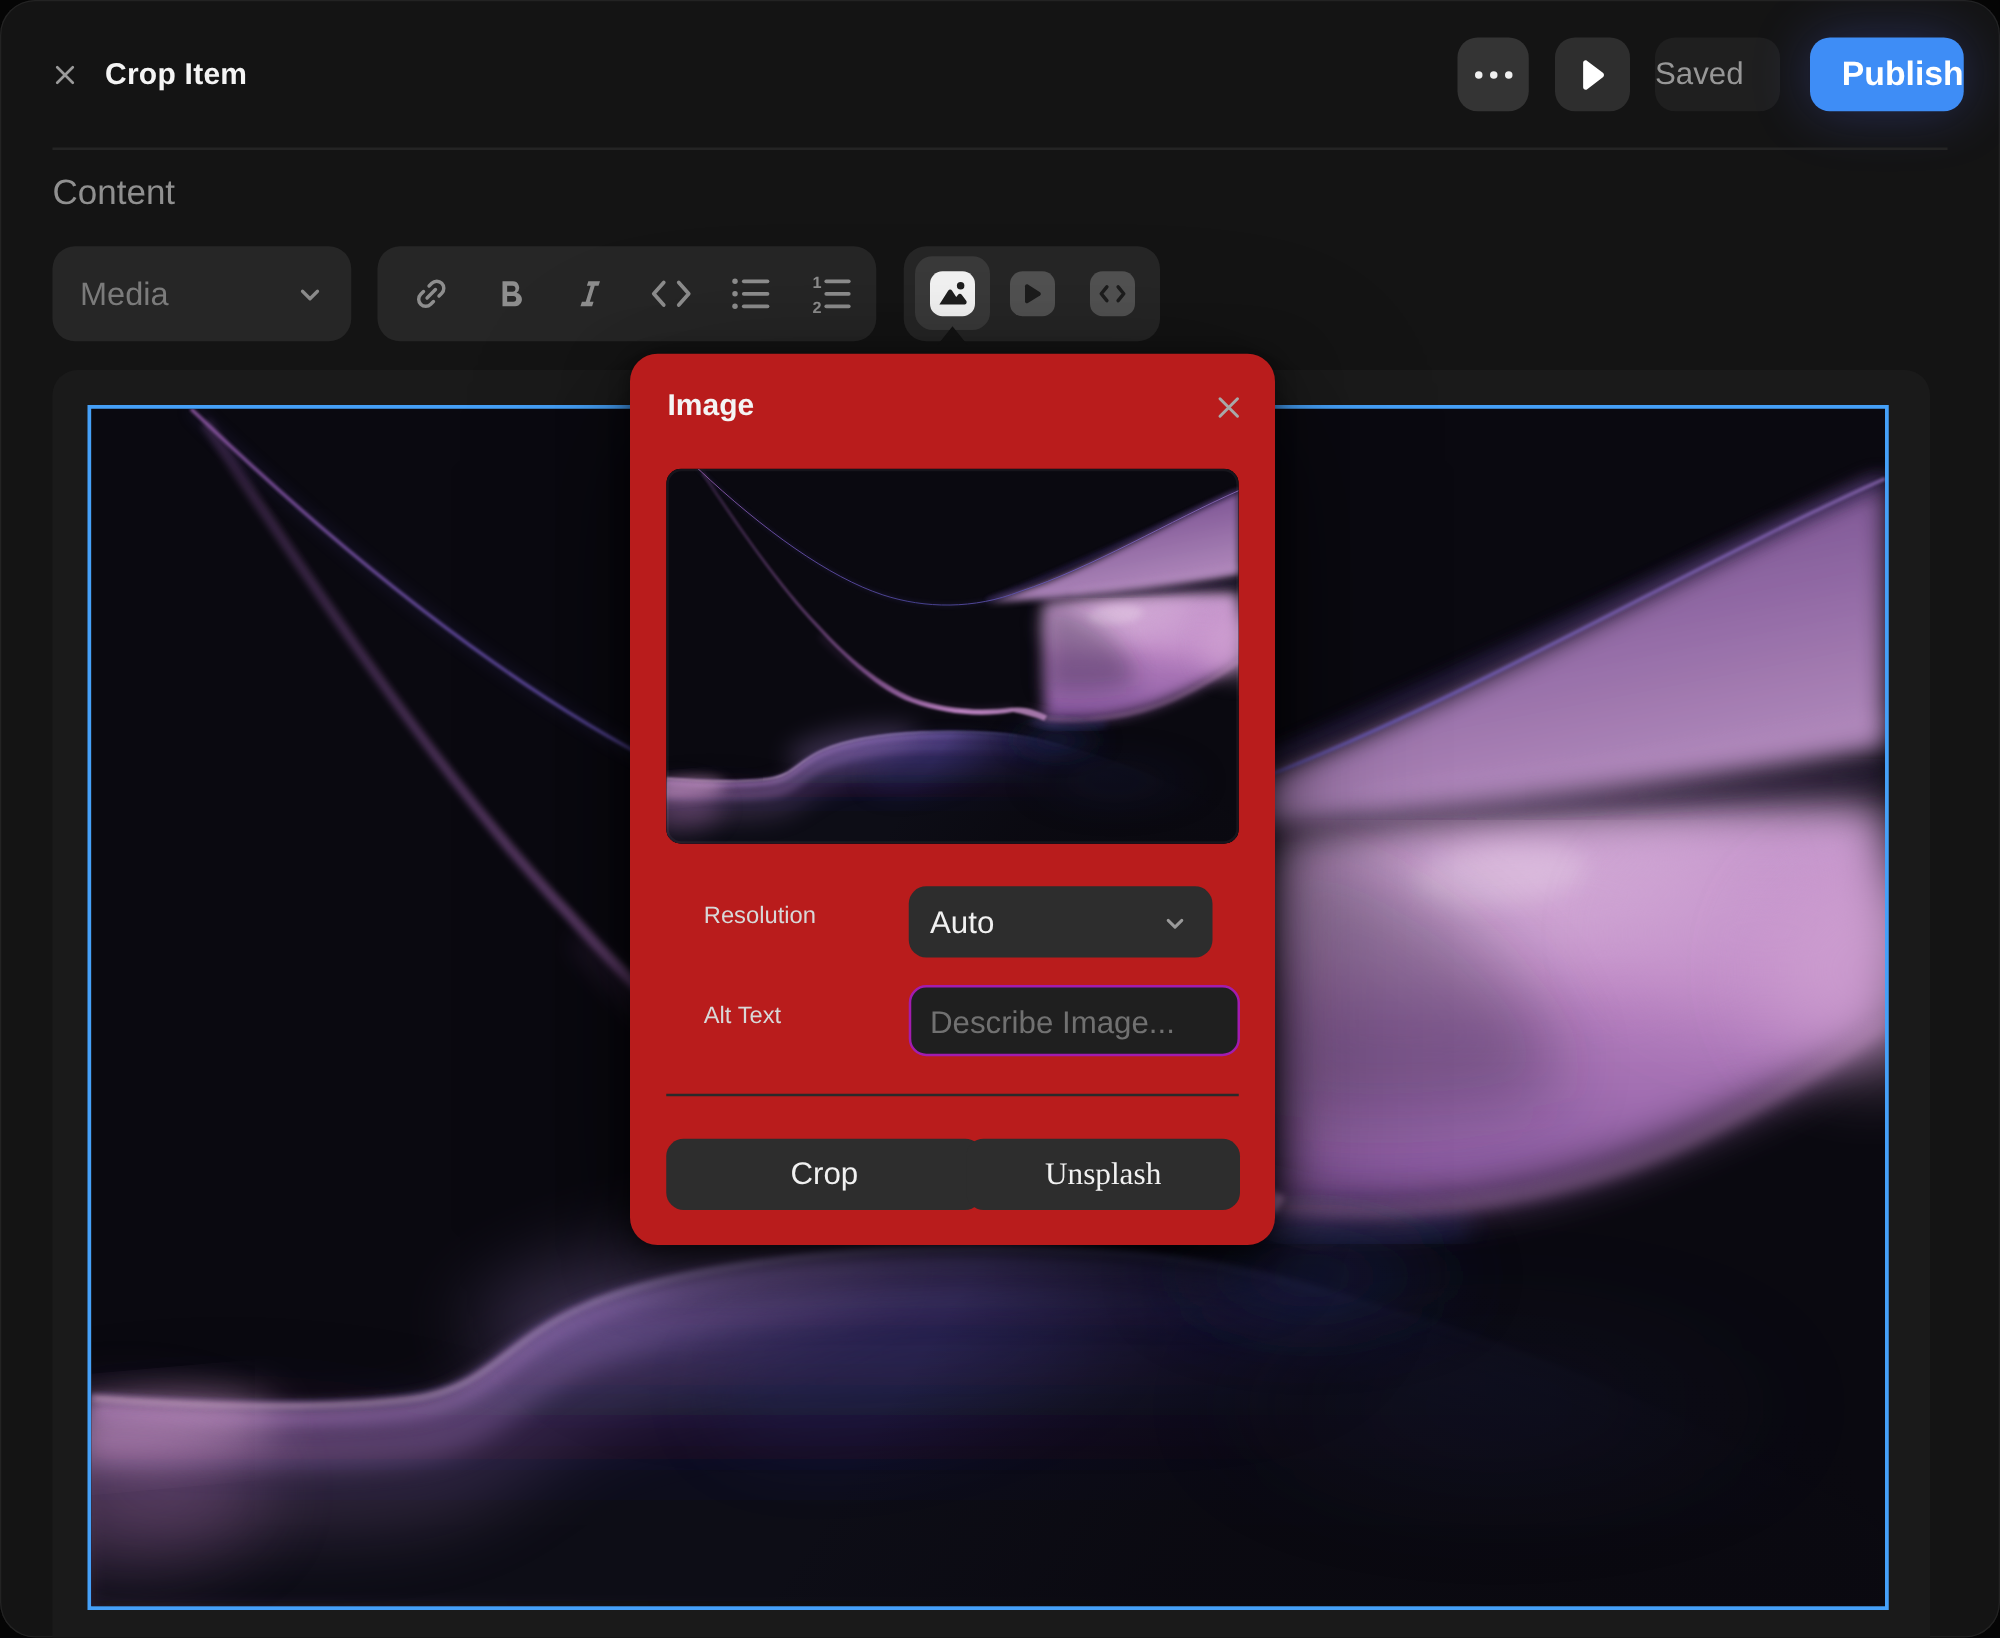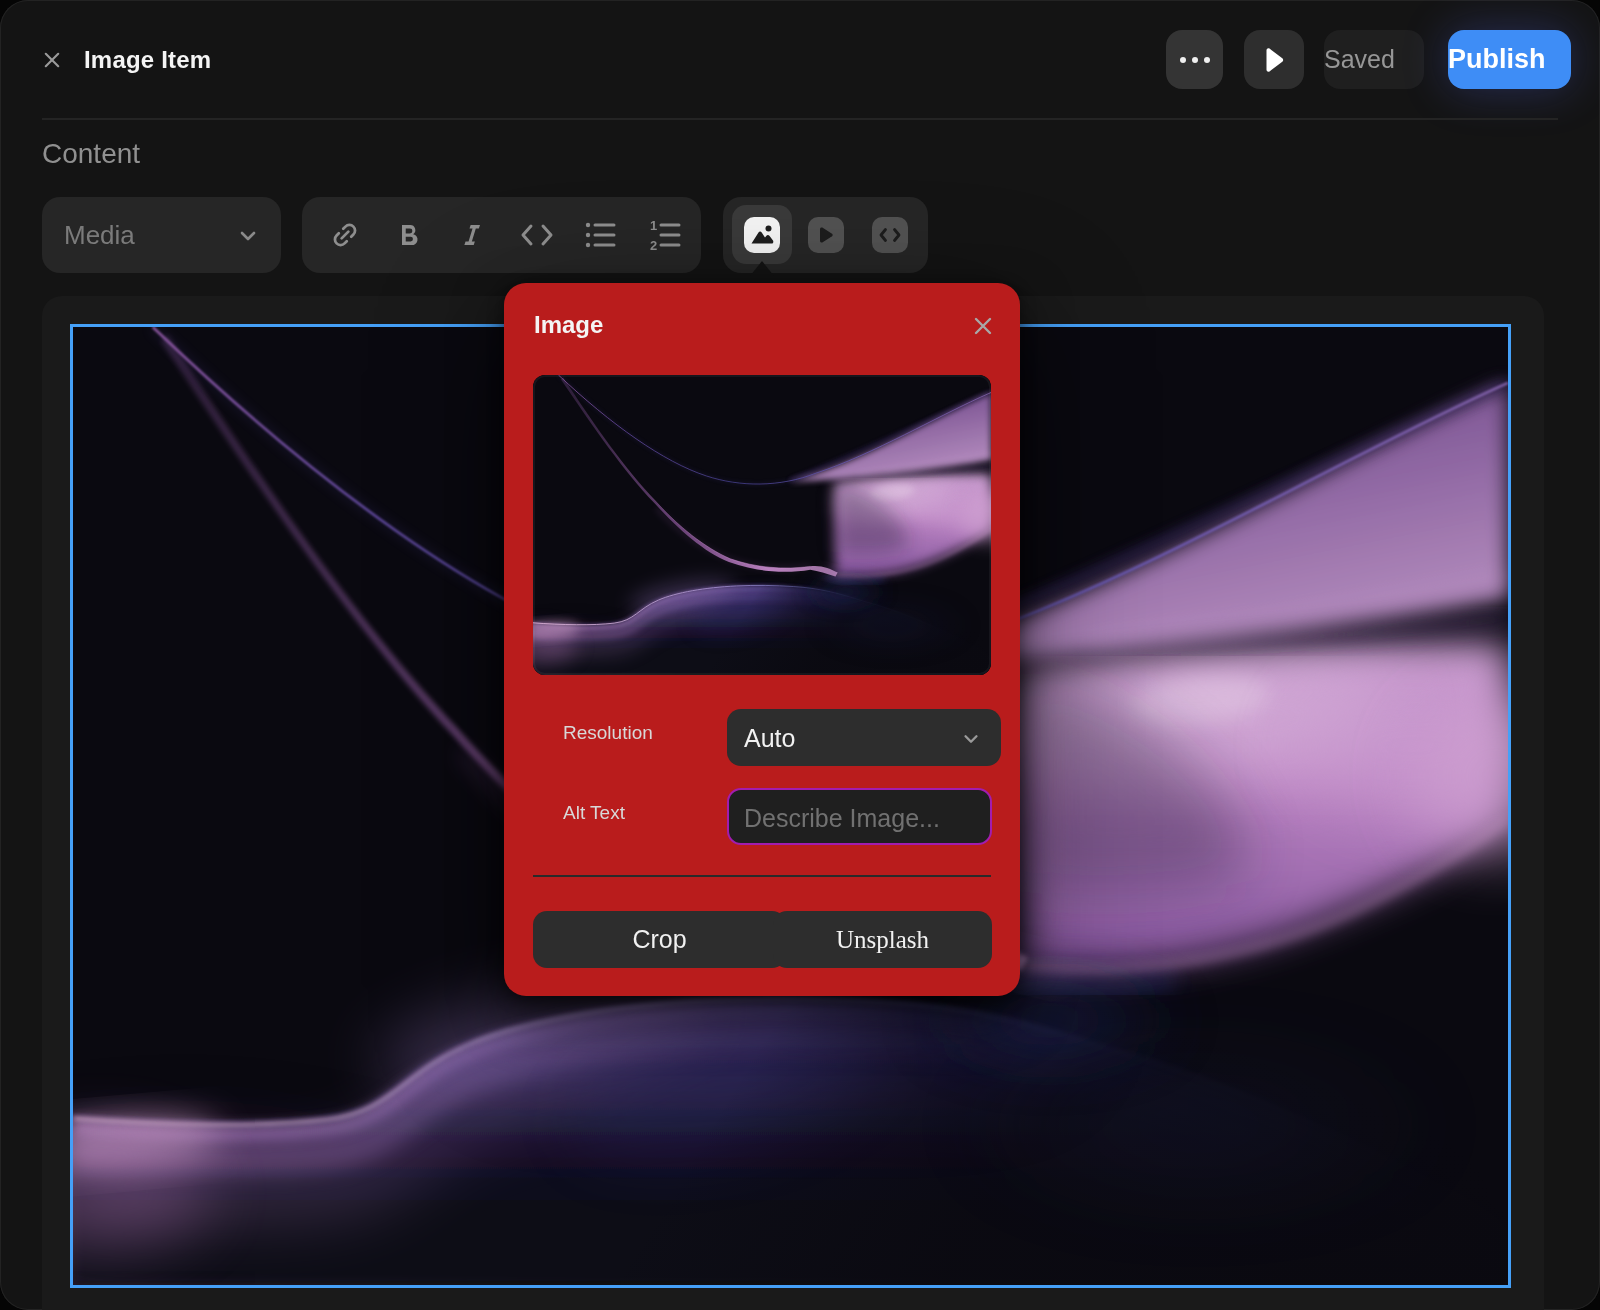--- a/index.html
+++ b/index.html
@@ -19,21 +19,21 @@
   .topbtn { position:absolute; top:30px; height:59px; border-radius:16px; }
   .b-more { left:1166px; width:57px; background:#343434; }
   .b-more .dots { position:absolute; left:50%; top:50%; transform:translate(-50%,-50%);
     display:flex; gap:6px; }
   .b-more .dots i { width:6px; height:6px; border-radius:50%; background:#f0f0f0; display:block; }
   .b-play { left:1244px; width:60px; background:#2e2e2e; }
   .b-play svg { position:absolute; left:50%; top:50%; transform:translate(-50%,-50%); }
   .b-saved { left:1324px; width:100px; background:#1f1f1f; color:#979797;
     font-size:25px; font-weight:500; text-align:left; line-height:59px; }
   .b-publish { left:1448px; width:123px; background:#3e8df6; color:#fff;
-    font-size:27px; font-weight:600; text-align:left; line-height:59px;
+    font-size:27px; font-weight:600; text-align:right; line-height:59px;
     box-shadow:0 0 46px rgba(90,110,255,.28); }
 
   
   .content-label { position:absolute; left:42px; top:138px; font-size:28px; color:#909090; }
 
   
   .tb { position:absolute; top:197px; height:76px; background:#262626; border-radius:18px; }
   .tb-select { left:42px; width:239px; }
   .tb-select .txt { position:absolute; left:22px; top:23px; font-size:26px; color:#7b7b7b; }
   .tb-select svg { position:absolute; right:22px; top:28px; }
@@ -61,21 +61,21 @@
   
   .pop { position:absolute; left:504px; top:283px; width:516px; height:713px;
     background:#b91c1c; border-radius:22px; box-shadow:0 20px 50px rgba(0,0,0,.55), 0 40px 130px rgba(0,0,0,.4), 0 4px 16px rgba(0,0,0,.4); }
   .pop-title { position:absolute; left:30px; top:28px; font-size:24px; font-weight:700; color:#f4f4f4; }
   .pop-close { position:absolute; left:468px; top:32px; width:22px; height:22px; }
   .pop-thumb { position:absolute; left:29px; top:92px; width:458px; height:300px;
     border-radius:12px; overflow:hidden; background:#0a0a0f; }
   .pop-thumb::after { content:""; position:absolute; inset:0; border-radius:12px;
     box-shadow:inset 0 0 0 2px rgba(255,255,255,.05); }
   .row-label { position:absolute; left:59px; font-size:19px; color:#d8d8d8; }
-  .sel-auto { position:absolute; left:223px; top:426px; width:274px; height:57px;
+  .sel-auto { position:absolute; left:223px; top:426px; width:243px; height:57px;
     background:#2d2d2d; border-radius:14px; }
   .sel-auto .txt { position:absolute; left:17px; top:15px; font-size:25px; font-weight:500; color:#f1f1f1; }
   .sel-auto svg { position:absolute; right:20px; top:20px; }
   .alt-input { position:absolute; left:223px; top:505px; width:265px; height:57px;
     background:#1f1f1f; border:2px solid #a21caf; border-radius:14px; }
   .alt-input .ph { position:absolute; left:15px; top:14px; font-size:25px; color:#717171; }
   .pop-div { position:absolute; left:29px; top:592px; width:458px; height:2px; background:#2a2a2a; }
   .pbtn { position:absolute; top:628px; height:57px; background:#2d2d2d; border-radius:14px;
     font-size:25px; font-weight:500; color:#f1f1f1; display:flex; align-items:center; justify-content:center; }
   .pb-crop { left:29px; width:253px; }
@@ -233,21 +233,21 @@
 </symbol>
 </defs>
 </svg>
 
 <div class="panel">
   <div class="hclose">
     <svg width="16" height="16" viewBox="0 0 18 18">
         <path d="M2 2 L16 16 M16 2 L2 16" stroke="#9a9a9a" stroke-width="2.4" stroke-linecap="round"></path>
       </svg>
   </div>
-  <div class="htitle">Image Item</div>
+  <div class="htitle">Crop Item</div>
 
   <div class="topbtn b-more">
       <span class="dots">
         <i></i>
         <i></i>
         <i></i>
       </span>
     </div>
   <div class="topbtn b-play">
     <svg width="22" height="26" viewBox="0 0 22 26">

